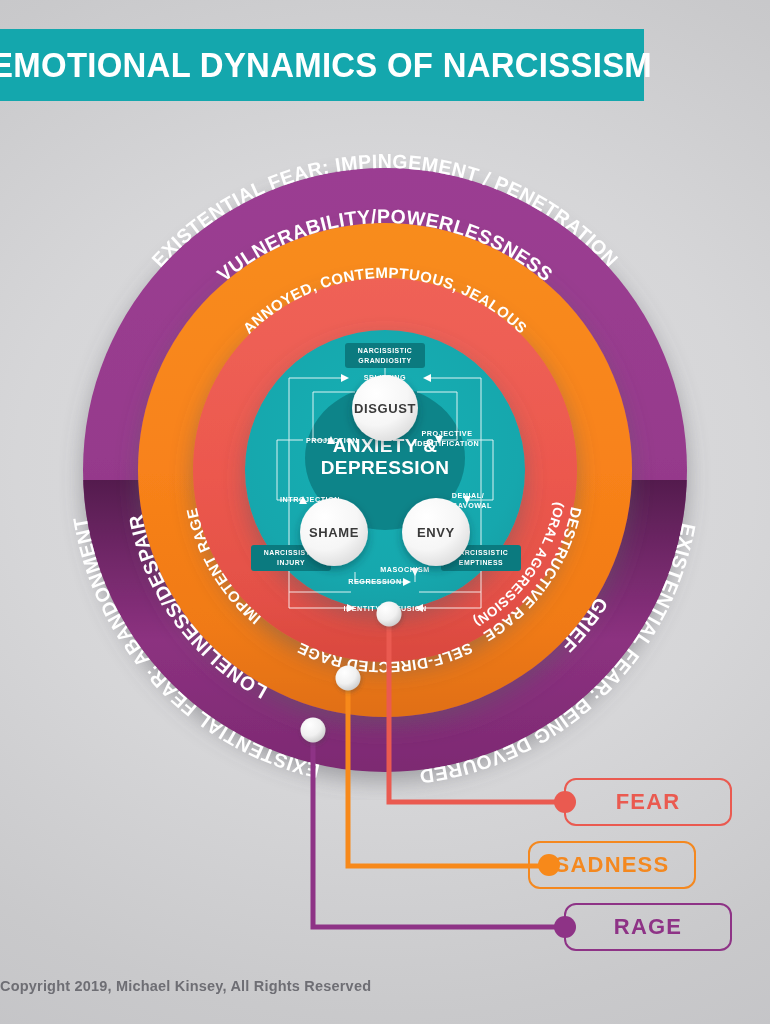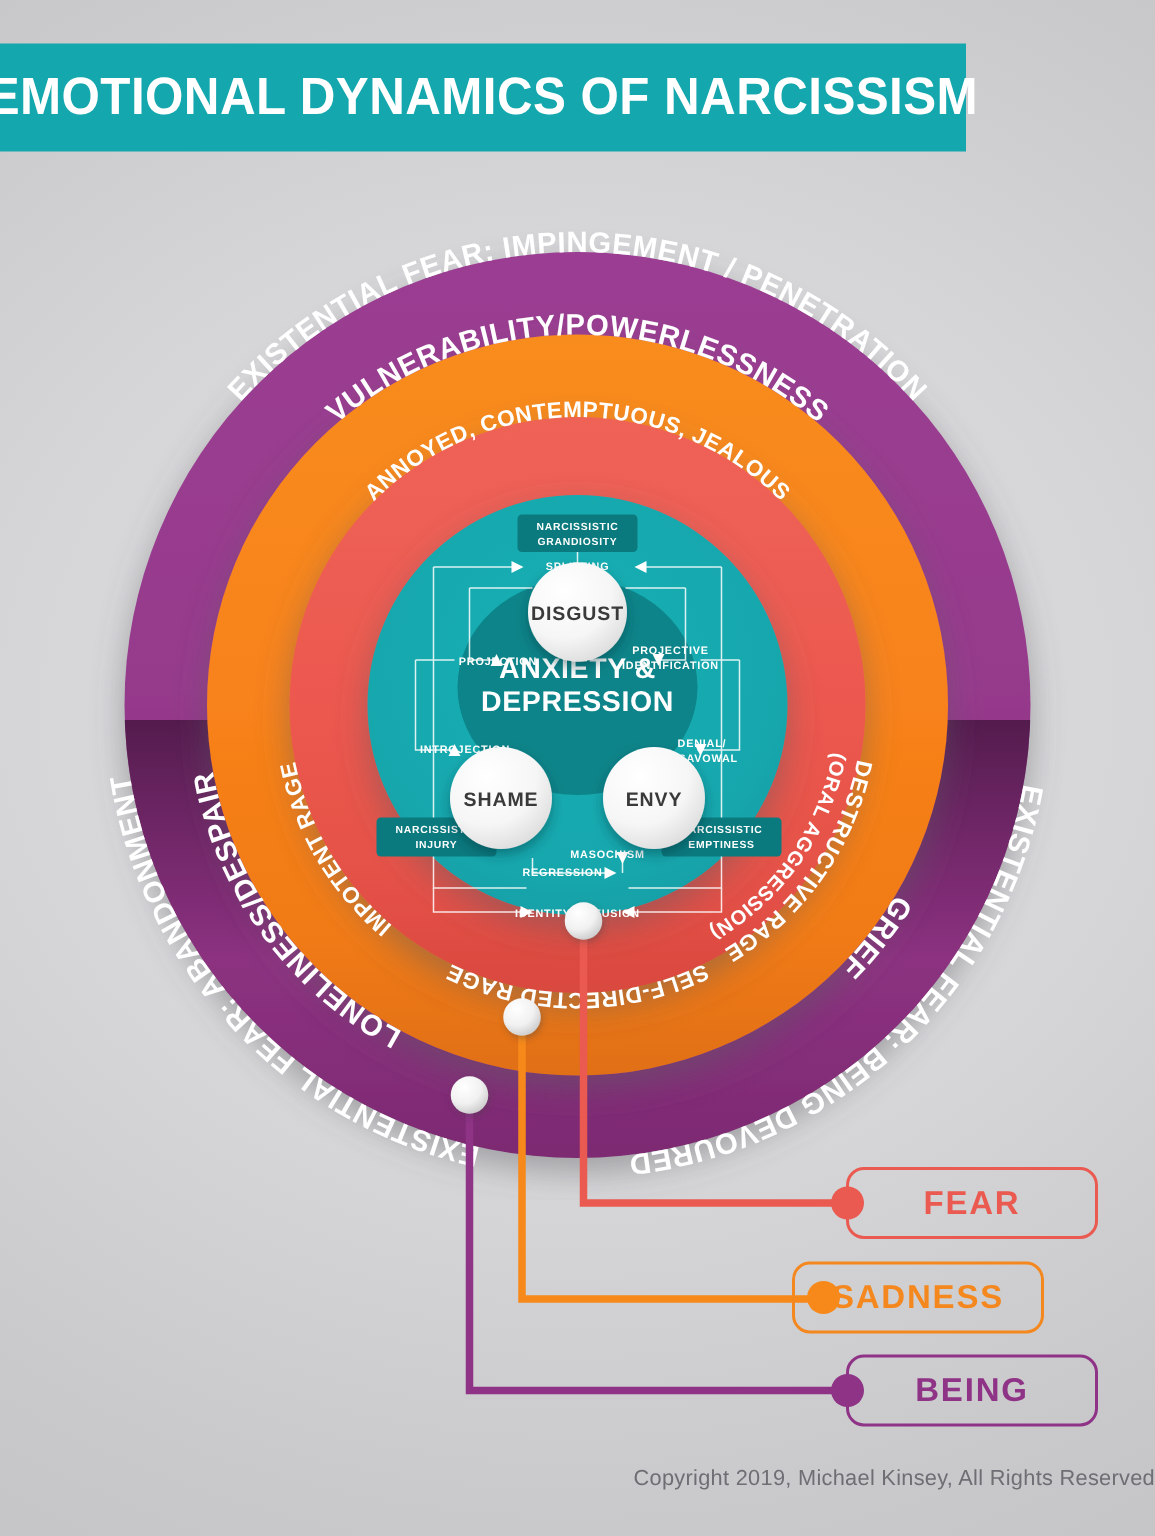--- a/index.html
+++ b/index.html
@@ -88,22 +88,22 @@
   #legend-sadness .legend-text { color: #f4881f; }
   #legend-fear    .legend-text { color: #8e3386; }
 
   #dot-anger   { left: 554px; top: 791px; background: #ea5a50; }
   #dot-sadness { left: 538px; top: 854px; background: #f7891a; }
   #dot-fear    { left: 554px; top: 916px; background: #8e3386; }
 
   
   #copyright {
     position: absolute; left: 0; top: 978px; width: 770px;
-    text-align: right;
-    font-size: 14.5px; font-weight: normal;
+    text-align: left;
+    font-size: 14.5px; font-weight: bold;
     color: #6e6e74; letter-spacing: .2px;
   }
 </style>
 </head>
 <body>
 
 <div id="page">
 
   <div id="title-banner">
     <div id="title-text">EMOTIONAL DYNAMICS OF NARCISSISM</div>
@@ -383,19 +383,19 @@
     <span class="legend-text">FEAR</span>
   </div>
   <div class="legend-dot" id="dot-anger"></div>
 
   <div class="legend-box" id="legend-sadness">
     <span class="legend-text">SADNESS</span>
   </div>
   <div class="legend-dot" id="dot-sadness"></div>
 
   <div class="legend-box" id="legend-fear">
-    <span class="legend-text">BEING</span>
+    <span class="legend-text">RAGE</span>
   </div>
   <div class="legend-dot" id="dot-fear"></div>
 
   <div id="copyright">Copyright 2019, Michael Kinsey, All Rights Reserved</div>
 
 </div>
 
 </body></html>

